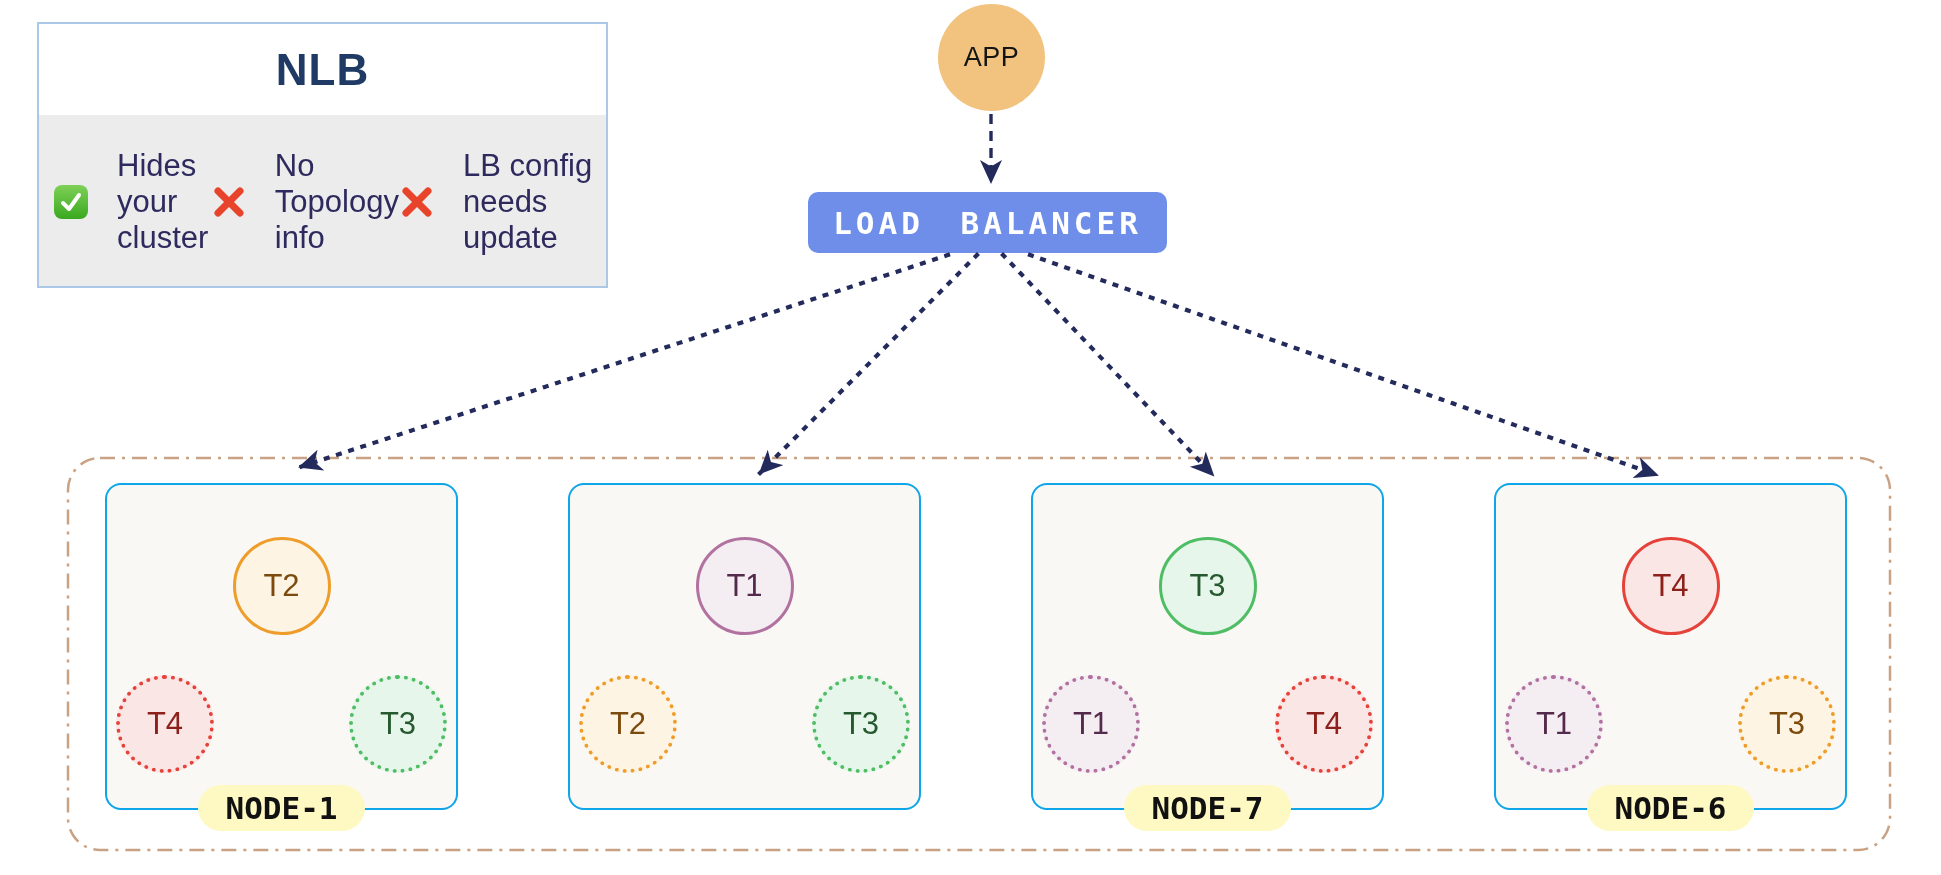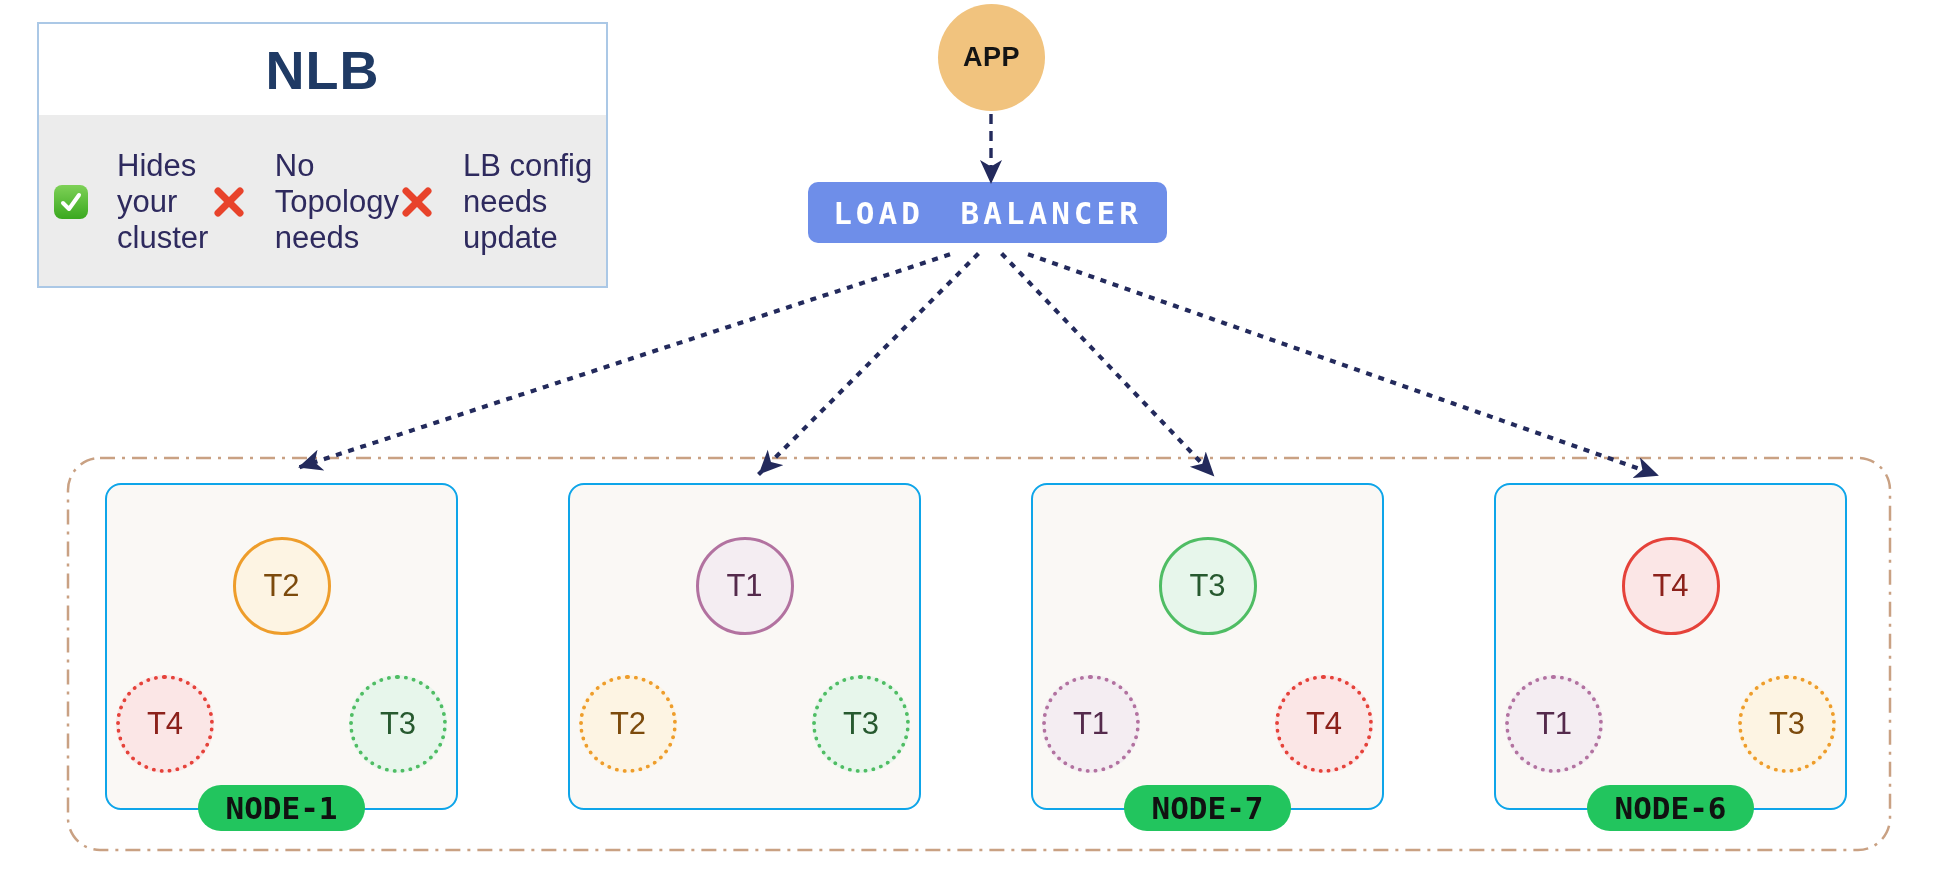--- a/index.html
+++ b/index.html
@@ -7,53 +7,53 @@
     font-family: "Liberation Sans", sans-serif; position: relative; }
 
   
   #overlay { position: absolute; left: 0; top: 0; width: 1941px; height: 875px;
     z-index: 3; pointer-events: none; }
 
   
   .legend { position: absolute; left: 37px; top: 22px; width: 571px; height: 266px;
     border: 2px solid #abc8e6; background: #ffffff; z-index: 4; }
   .legend-header { height: 91px; display: flex; align-items: center; justify-content: center; }
-  .legend-title { font-size: 54px; font-weight: 600; color: #1f3a64; letter-spacing: 1px; }
+  .legend-title { font-size: 44px; font-weight: 600; color: #1f3a64; letter-spacing: 1px; }
   .legend-body { background: #ececec; height: 171px; padding: 12px 10px 10px 14px;
     display: flex; flex-direction: row; justify-content: space-around; }
   .legend-item { display: flex; align-items: center; gap: 28px; }
   .legend-item-text { font-size: 31px; color: #2e2a5e; }
   .icon-box { width: 36px; height: 36px; flex: 0 0 36px; display: flex;
     align-items: center; justify-content: center; }
   .check-bg { width: 34px; height: 34px; border-radius: 8px;
     background: linear-gradient(180deg, #7ed157 0%, #3aa81f 100%);
     display: flex; align-items: center; justify-content: center; }
 
   
   .app-circle { position: absolute; left: 938px; top: 4px; width: 107px; height: 107px;
     border-radius: 50%; background: #f1c37e; display: flex; align-items: center;
     justify-content: center; z-index: 2; }
-  .app-label { font-size: 27px; font-weight: bold; color: #141414; letter-spacing: 0.5px; }
+  .app-label { font-size: 27px; font-weight: normal; color: #141414; letter-spacing: 0.5px; }
 
   
-  .lb-box { position: absolute; left: 808px; top: 182px; width: 359px; height: 61px;
+  .lb-box { position: absolute; left: 808px; top: 192px; width: 359px; height: 61px;
     border-radius: 10px; background: #6e8ee9; display: flex; align-items: center;
     justify-content: center; z-index: 2; }
   .lb-label { font-family: "DejaVu Sans Mono", monospace; font-weight: bold;
     font-size: 31px; color: #ffffff; letter-spacing: 4px; word-spacing: 14px;
     white-space: pre; }
 
   
   .cluster { position: absolute; left: 68px; top: 458px; width: 1822px; height: 392px;
     z-index: 2; display: flex; justify-content: space-between;
     padding: 25px 43px 0 37px; }
   .node { position: relative; width: 353px; height: 327px; background: #faf8f5;
     border: 2px solid #0ea5e9; border-radius: 16px; }
   .node-label { position: absolute; bottom: -23px; left: 50%; transform: translateX(-50%);
-    background: #22c55e; border-radius: 23px; padding: 5px 28px;
+    background: #fef9c3; border-radius: 23px; padding: 5px 28px;
     font-family: "DejaVu Sans Mono", monospace; font-weight: bold; font-size: 31px;
     color: #111111; white-space: nowrap; z-index: 2; }
   .pod { position: absolute; width: 98px; height: 98px; border-radius: 50%;
     display: flex; align-items: center; justify-content: center; }
   .pod span { font-size: 31px; font-weight: 500; }
   .pod.solid { border-style: solid; border-width: 3px; }
   .pod.dotted { border-style: dotted; border-width: 4px; }
   .pod.pos-top { left: 50%; transform: translateX(-50%); top: 52px; }
   .pod.pos-bottom-left { left: 9px; top: 190px; }
   .pod.pos-bottom-right { right: 9px; top: 190px; }
@@ -93,21 +93,21 @@
         </span>
         <span class="legend-item-text">Hides your cluster</span>
       </div>
       <div class="legend-item">
         <span class="icon-box">
           <svg width="34" height="34" viewBox="0 0 34 34">
             <line x1="6" y1="6" x2="28" y2="28" stroke="#e8432b" stroke-width="7" stroke-linecap="round"></line>
             <line x1="28" y1="6" x2="6" y2="28" stroke="#e8432b" stroke-width="7" stroke-linecap="round"></line>
           </svg>
         </span>
-        <span class="legend-item-text">No Topology needs</span>
+        <span class="legend-item-text">No Topology info</span>
       </div>
       <div class="legend-item">
         <span class="icon-box">
           <svg width="34" height="34" viewBox="0 0 34 34">
             <line x1="6" y1="6" x2="28" y2="28" stroke="#e8432b" stroke-width="7" stroke-linecap="round"></line>
             <line x1="28" y1="6" x2="6" y2="28" stroke="#e8432b" stroke-width="7" stroke-linecap="round"></line>
           </svg>
         </span>
         <span class="legend-item-text">LB config needs update</span>
       </div>

